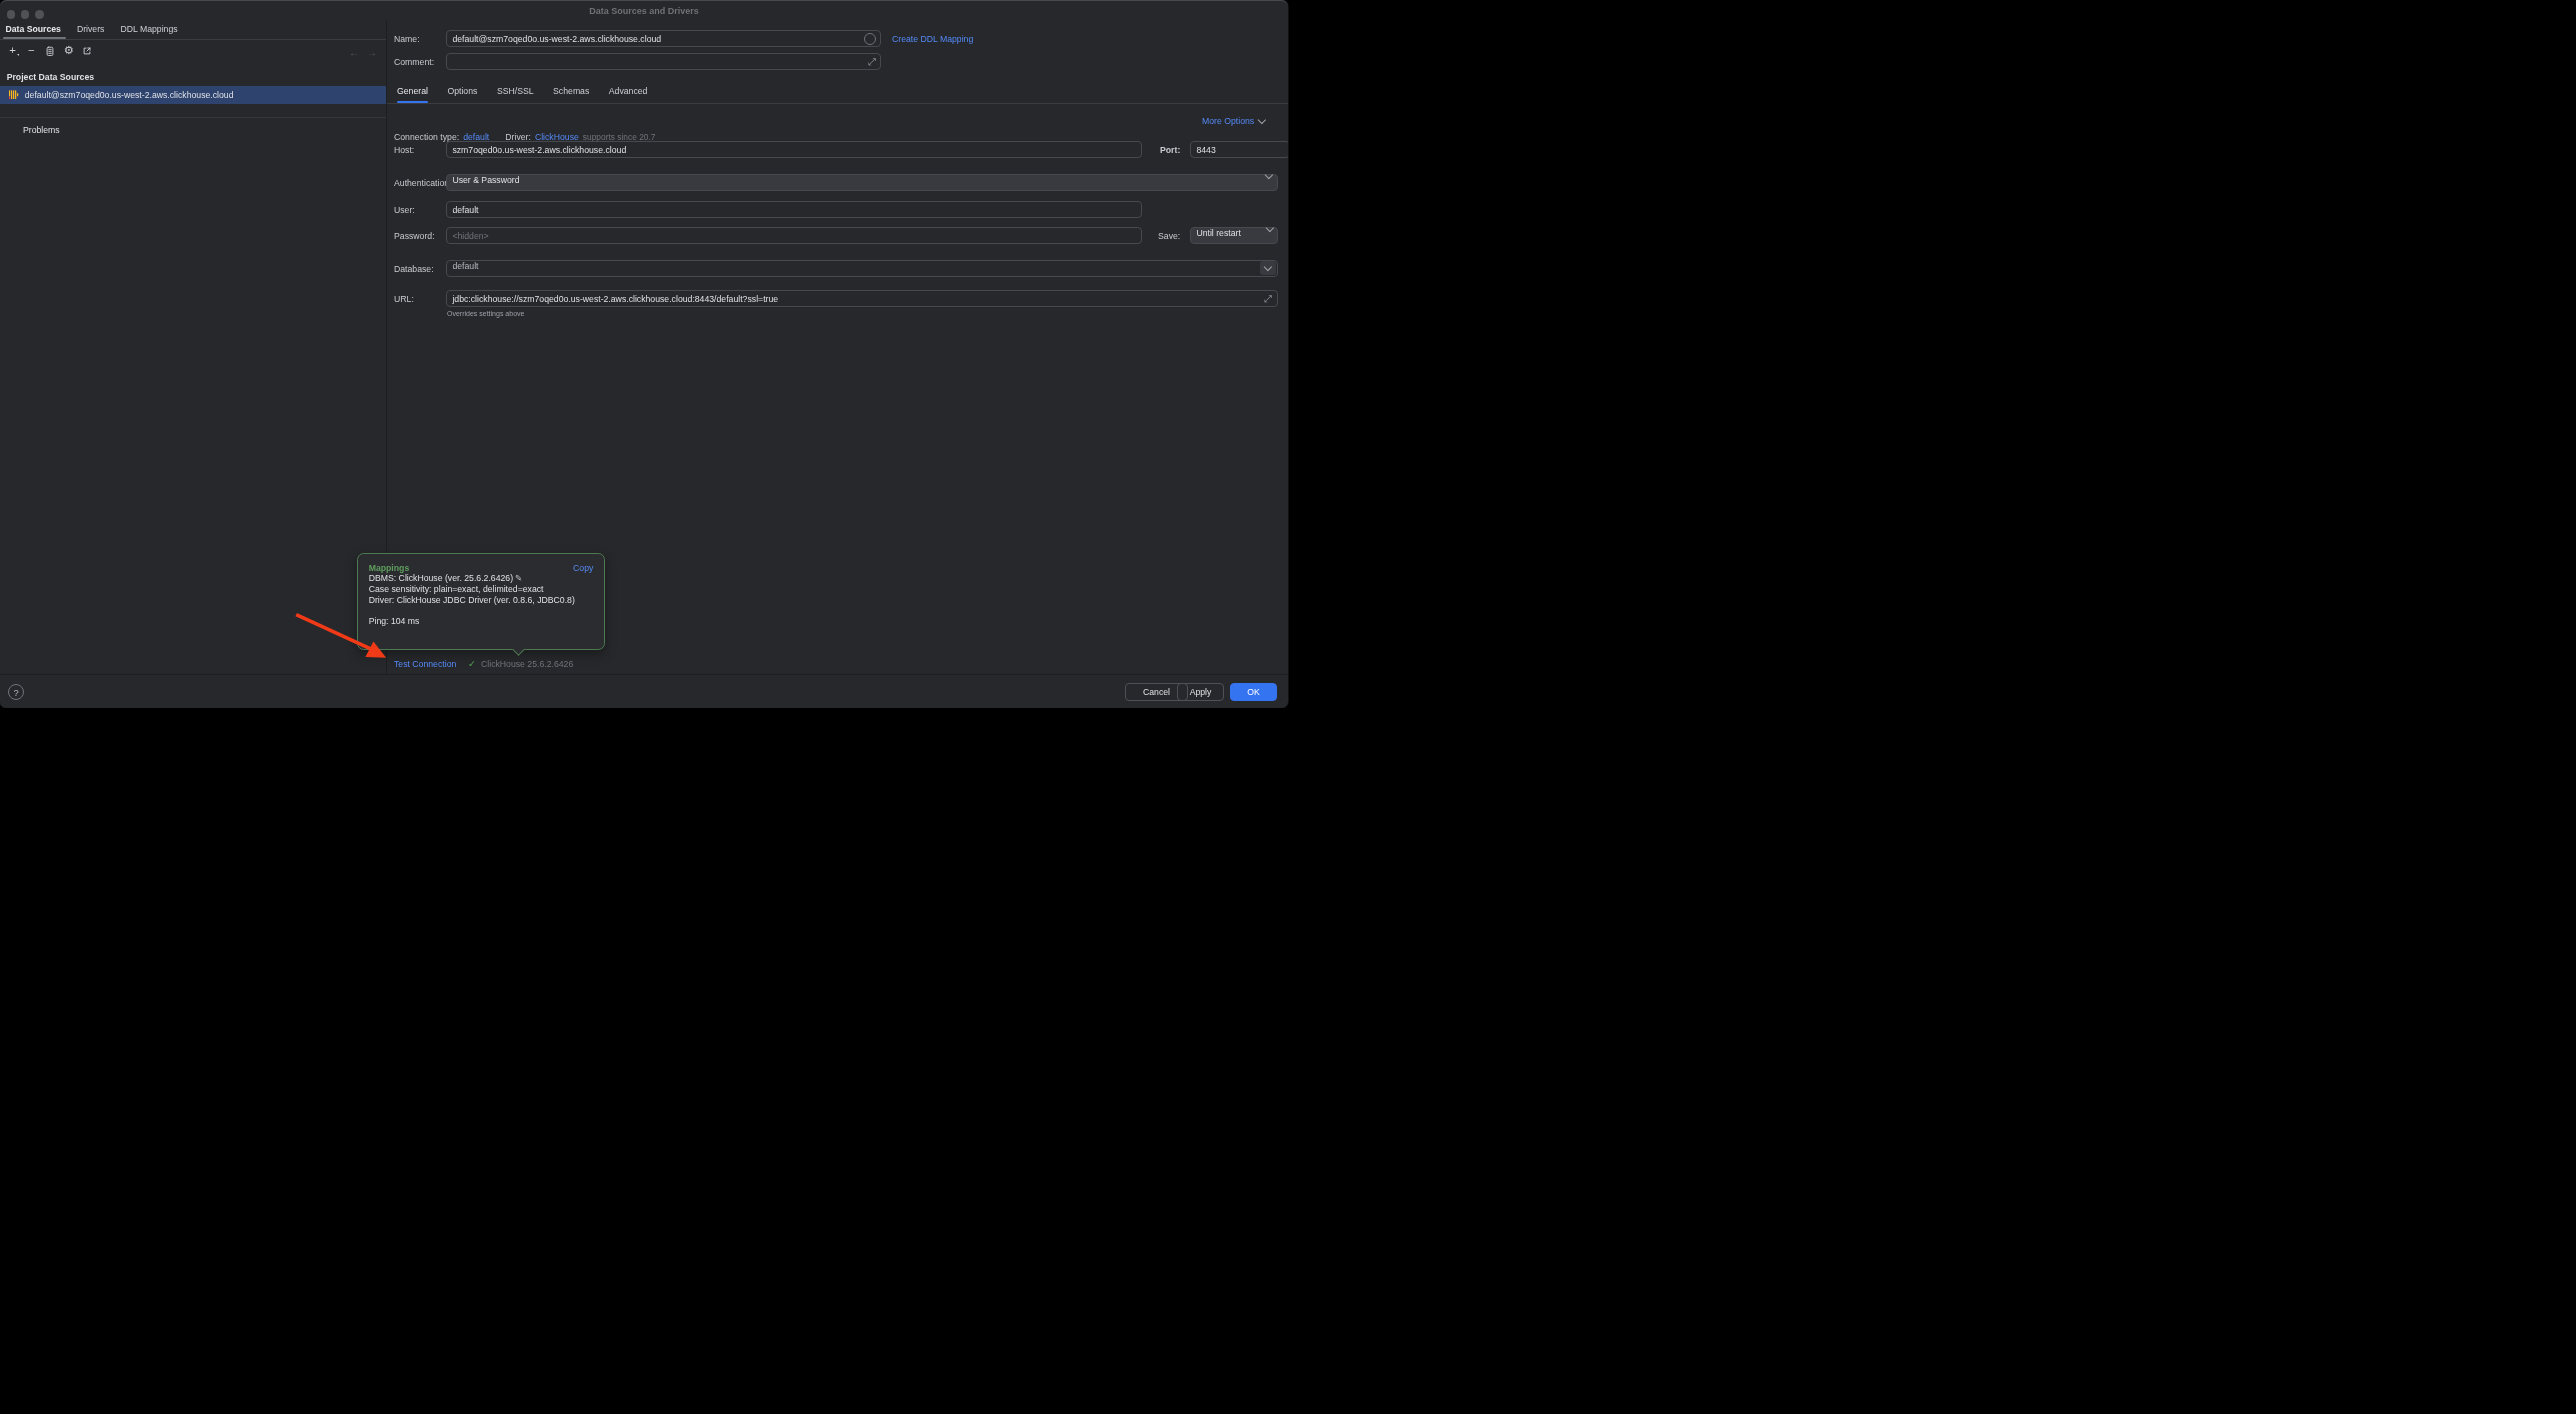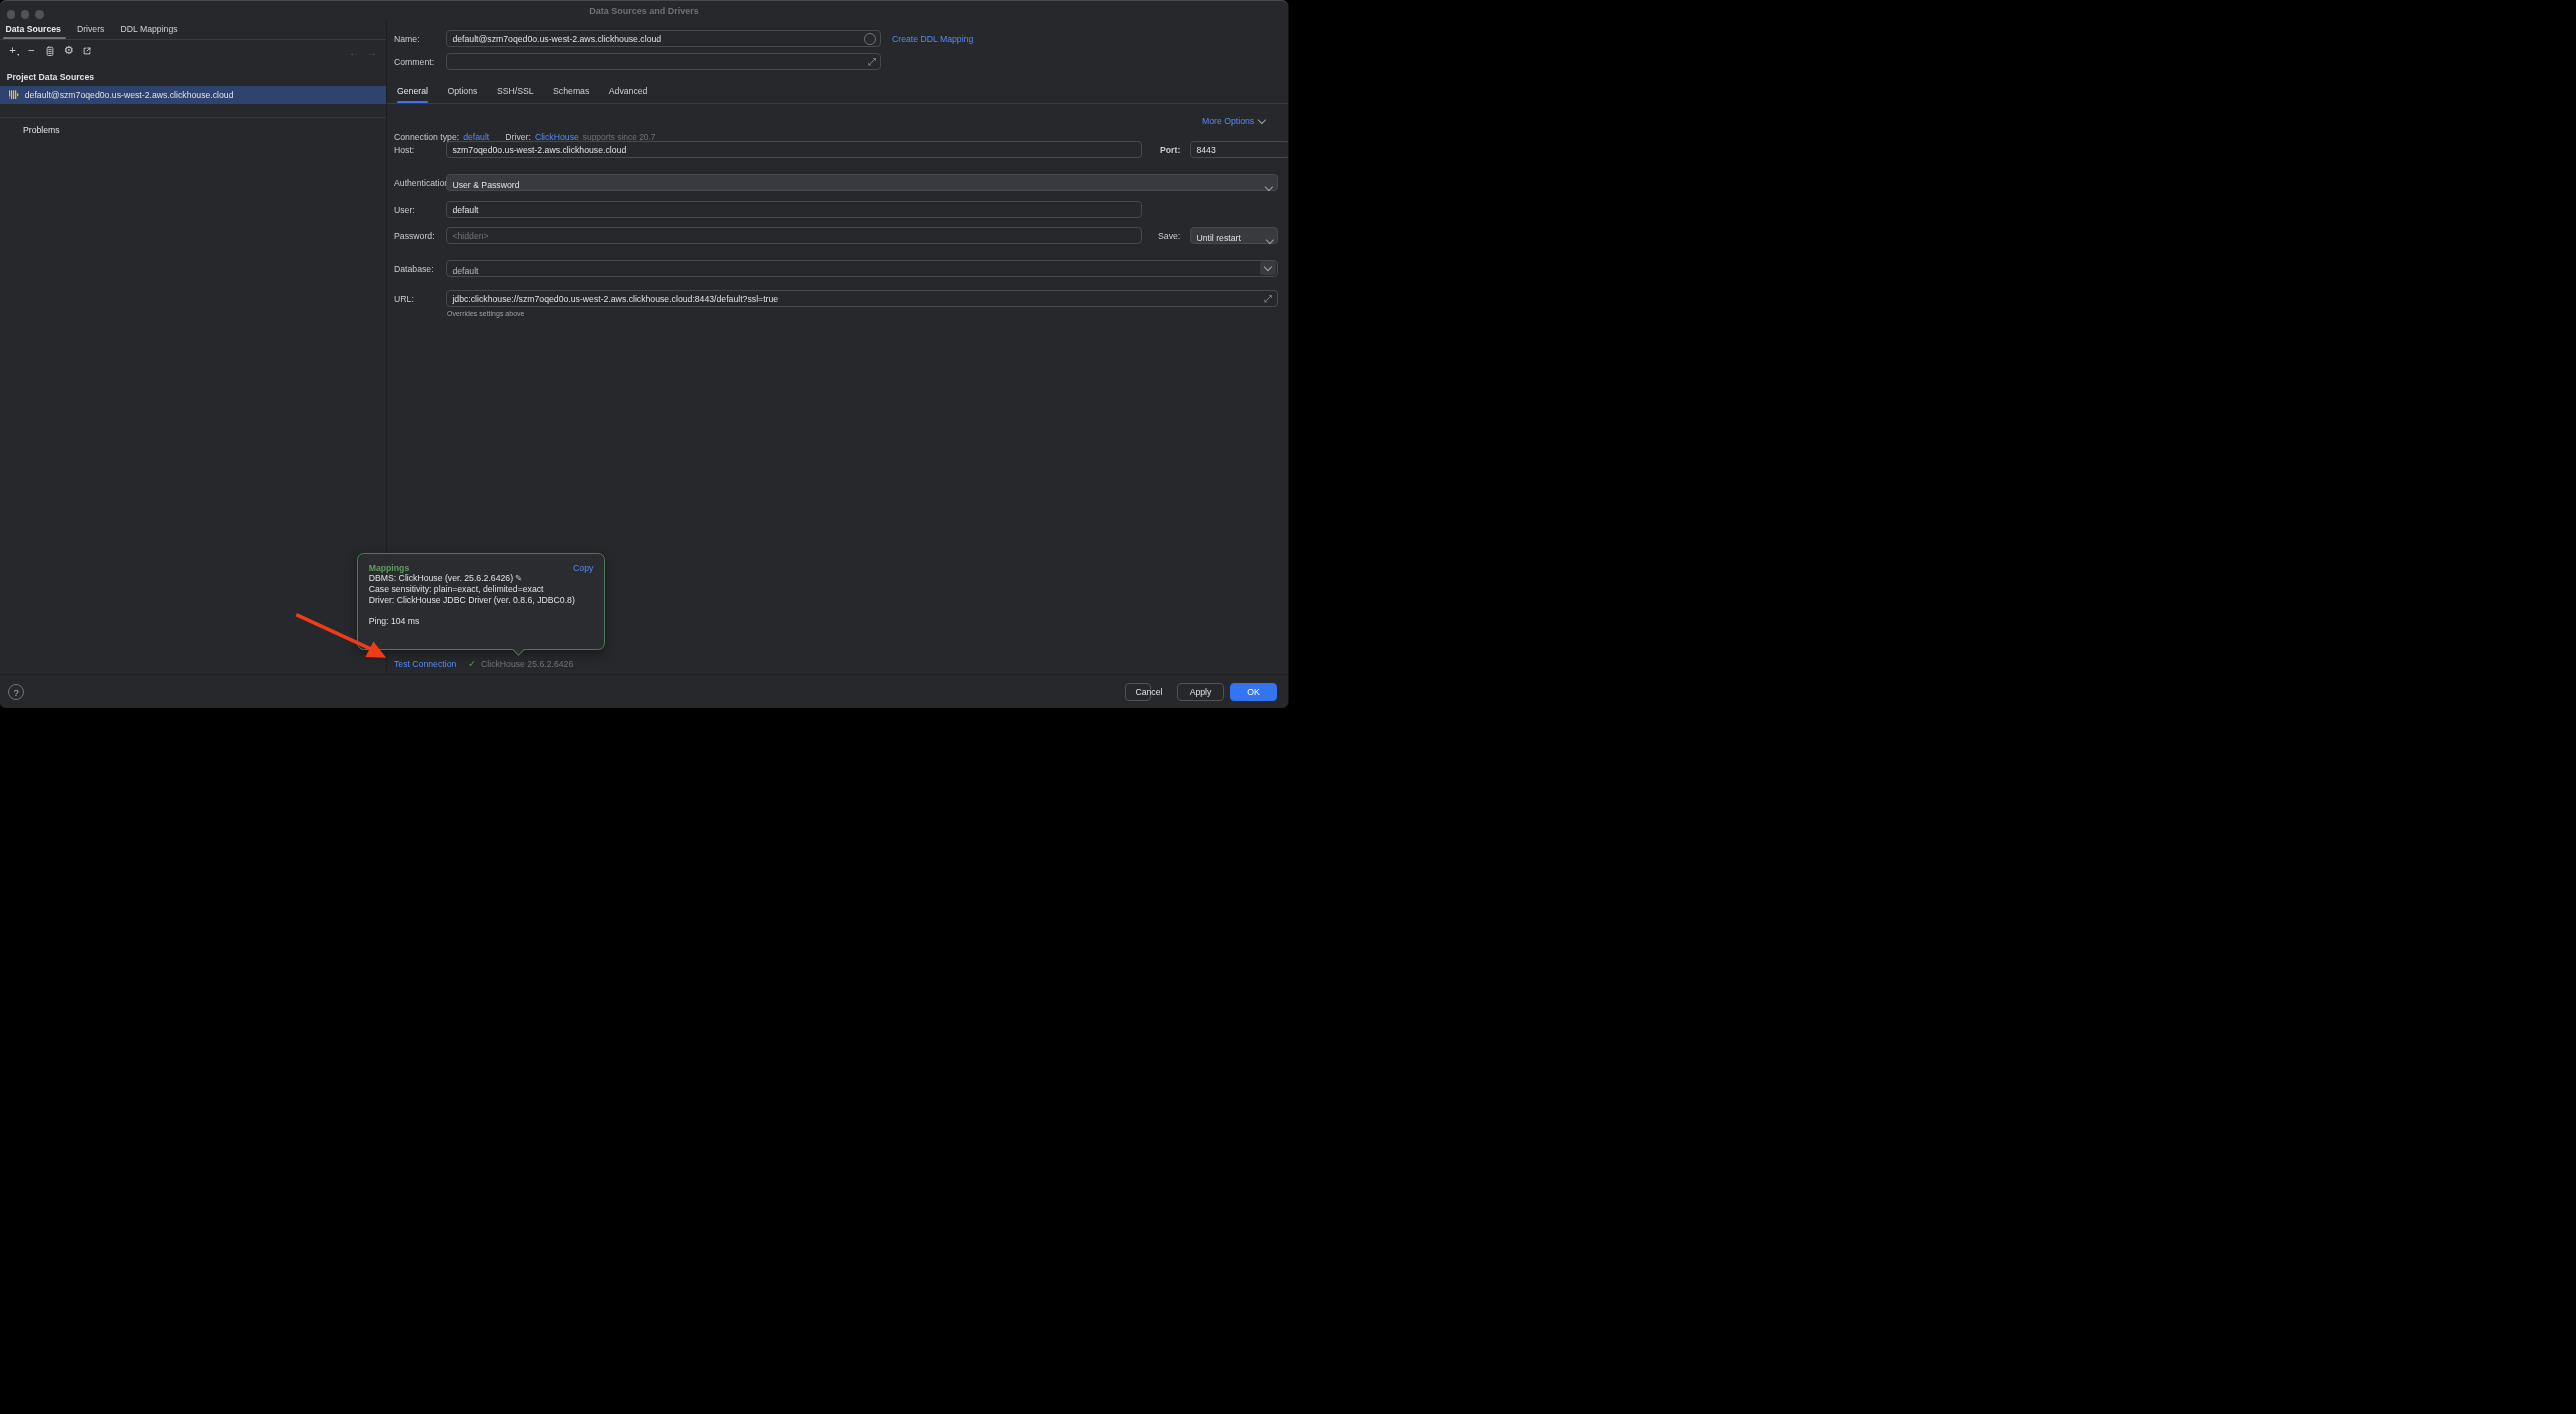--- a/index.html
+++ b/index.html
@@ -25,21 +25,21 @@
   .toolbtn svg{display:block;}
   .glyph{font-size:10px;line-height:1;color:#CED0D6;}
   .nav-arrow{font-size:10px;color:#5A5D61;cursor:pointer;}
   .section-title{font-size:8.7px;font-weight:700;color:#DFE1E5;}
   #ds-row{left:0;top:85px;width:386px;height:18px;background:#2E436E;display:flex;align-items:center;cursor:pointer;}
   #problems-divider{left:0;top:116px;width:386px;height:0.7px;background:#35373A;}
   
   .field{position:absolute;height:17px;border:0.7px solid #47494E;border-radius:4px;background:transparent;
          color:#DFE1E5;font-size:8.7px;padding:0 5.4px;box-sizing:border-box;font-family:inherit;outline:none;}
   .field::placeholder{color:#6F737A;}
-  .combo{position:absolute;height:17px;border:0.7px solid #47494E;border-radius:4px;display:flex;align-items:flex-end;
+  .combo{position:absolute;height:17px;border:0.7px solid #47494E;border-radius:4px;display:flex;align-items:flex-start;
          padding:0 5.4px;box-sizing:border-box;font-size:8.7px;color:#DFE1E5;cursor:pointer;}
   .combo.filled{background:#393A3F;}
   .chev{width:4.7px;height:4.7px;border-right:1.1px solid #9DA0A8;border-bottom:1.1px solid #9DA0A8;transform:rotate(45deg);display:inline-block;margin-top:-2.7px;}
   .chev-btn{position:absolute;width:16px;height:14px;border-radius:2.7px;background:#393A3F;display:flex;align-items:center;justify-content:center;cursor:pointer;}
   
   .etab{font-size:8.7px;color:#CED0D6;cursor:pointer;position:relative;padding-bottom:6.7px;}
   .etab.active{color:#E8EAED;}
   .etab.active::after{content:"";position:absolute;left:0;right:0;bottom:0;height:2px;border-radius:1.3px;background:#3574F0;}
   #etabs-divider{left:387px;top:102px;right:0;height:0.7px;background:#3A3C3F;}
   #footer-divider{left:0;bottom:33px;width:100%;height:0.7px;background:#1E1F21;}
@@ -214,18 +214,18 @@
 
   <svg class="abs" style="left:0;top:0;pointer-events:none;" width="1288" height="707" viewBox="0 0 1918 1053">
     <line x1="441" y1="914" x2="552" y2="965" stroke="#F13A17" stroke-width="5.5"></line>
     <polygon points="575,978 544,977 556,954" fill="#F13A17"></polygon>
   </svg>
 
   <div class="abs" id="footer-divider"></div>
   <div class="abs" id="help-btn">
       <span>?</span>
     </div>
-  <button class="btn" style="left:1125px;top:682px;width:26px;">Cancel</button>
+  <button class="btn" style="left:1125px;top:682px;width:63px;">Cancel</button>
   <button class="btn" style="left:1177px;top:682px;width:47px;">Apply</button>
   <button class="btn primary" style="left:1230px;top:682px;width:47px;">OK</button>
 
 </div>
 
 
 </body></html>

